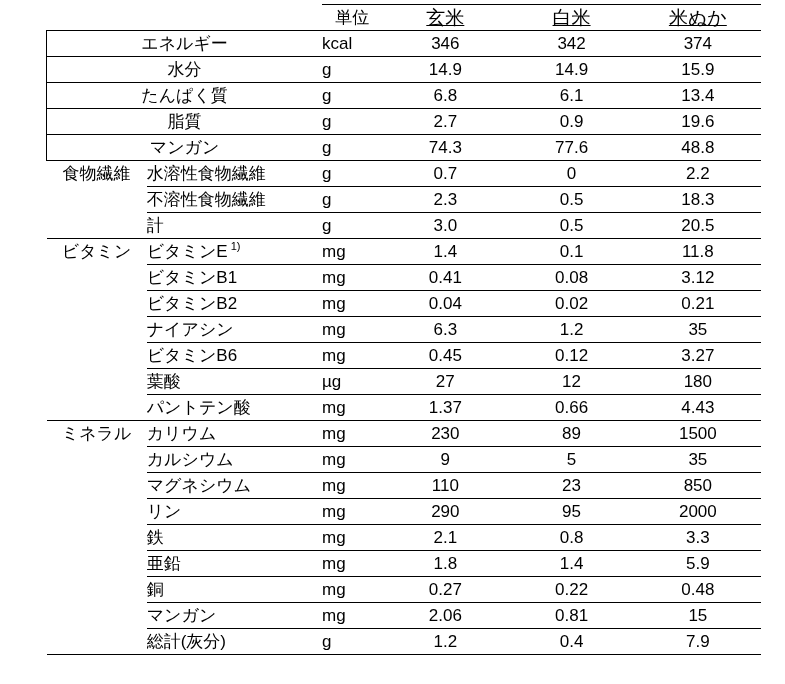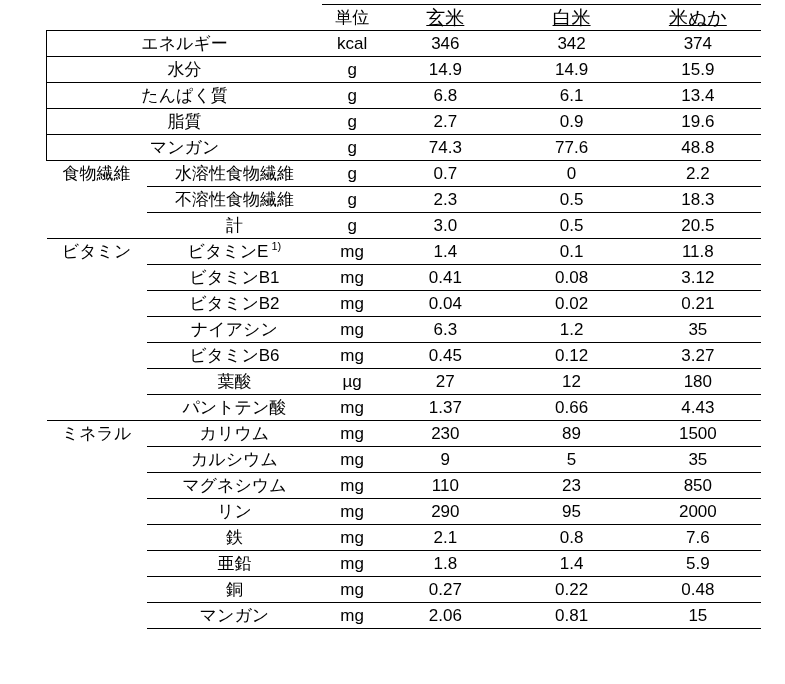--- a/index.html
+++ b/index.html
@@ -44,38 +44,37 @@
   
   col.c-grp { width: 100px; }
   col.c-item { width: 175px; }
   col.c-unit { width: 60px; }
   col.c-val { width: 126px; }
 
   
   td.unit, th.unit {
     border-left: 1px solid #000000;
     border-right: 1px solid #000000;
-    text-align: center;
     font-size: 15px;
   }
   td.val, th.val {
     border-right: 1px solid #000000;
     text-align: center;
   }
   td.val.first, th.val.first {
     border-left: none;
   }
   td.grp, th.grp {
     padding-left: 6px;
     text-align: center;
     border-left: 1px solid #000000;
   }
   td.item, th.item {
     padding-left: 6px;
-    text-align: center;
+    text-align: left;
   }
   td.grp.spanboth {
     border-left: 1px solid #000000;
   }
   
   tr.header td.blank {
     border-top: none;
     border-bottom: 1px solid #000000;
     border-left: none;
   }
@@ -269,21 +268,21 @@
           <td class="val val-num first">290</td>
           <td class="val val-num">95</td>
           <td class="val val-num">2000</td>
         </tr>
         <tr>
           <td class="grp" style="border-top: none; border-bottom: none;"></td>
           <td class="item"><span>鉄</span></td>
           <td class="unit">mg</td>
           <td class="val val-num first">2.1</td>
           <td class="val val-num">0.8</td>
-          <td class="val val-num">7.6</td>
+          <td class="val val-num">3.3</td>
         </tr>
         <tr>
           <td class="grp" style="border-top: none; border-bottom: none;"></td>
           <td class="item"><span>亜鉛</span></td>
           <td class="unit">mg</td>
           <td class="val val-num first">1.8</td>
           <td class="val val-num">1.4</td>
           <td class="val val-num">5.9</td>
         </tr>
         <tr>
@@ -294,16 +293,24 @@
           <td class="val val-num">0.22</td>
           <td class="val val-num">0.48</td>
         </tr>
         <tr>
           <td class="grp" style="border-top: none; border-bottom: none;"></td>
           <td class="item"><span>マンガン</span></td>
           <td class="unit">mg</td>
           <td class="val val-num first">2.06</td>
           <td class="val val-num">0.81</td>
           <td class="val val-num">15</td>
+        </tr>
+        <tr>
+          <td class="grp" style="border-top: none;"></td>
+          <td class="item"><span>総計(灰分)</span></td>
+          <td class="unit">g</td>
+          <td class="val val-num first">1.2</td>
+          <td class="val val-num">0.4</td>
+          <td class="val val-num">7.9</td>
         </tr>
       </tbody>
   </table>
 </div>
 
 </body></html>

